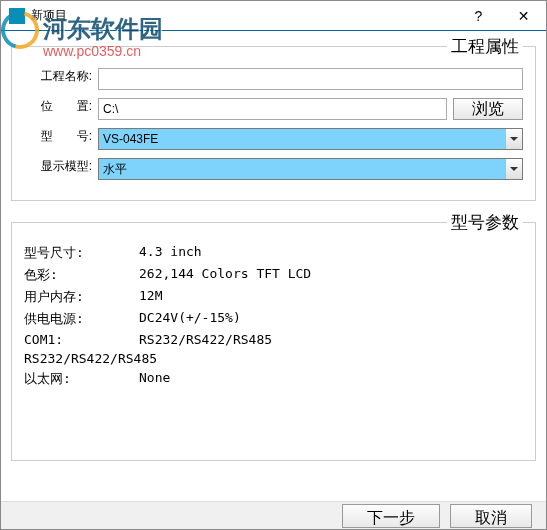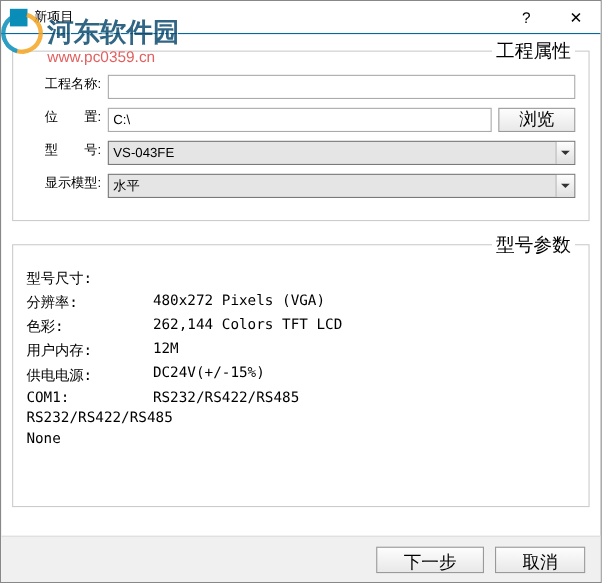--- a/index.html
+++ b/index.html
@@ -99,21 +99,21 @@
       flex: 1;
       position: relative;
       height: 22px;
     }
     .select-input {
       width: 100%;
       height: 22px;
       border: 1px solid #7a7a7a;
       padding: 2px 20px 2px 4px;
       font-size: 12px;
-      background: #e5e5e5;
+      background: #7dd3fc;
       line-height: 16px;
     }
     .select-arrow {
       position: absolute;
       right: 1px;
       top: 1px;
       width: 17px;
       height: 20px;
       background: linear-gradient(#fdfdfd, #e0e0e0);
       border-left: 1px solid #bbb;
@@ -147,21 +147,21 @@
       padding-right: 2px;
     }
     .spec-value {
       flex: 1;
     }
     .footer {
       position: absolute;
       bottom: 0;
       left: 0;
       right: 0;
-      height: 42px;
+      height: 28px;
       border-top: 1px solid #ddd;
       display: flex;
       align-items: center;
       justify-content: flex-end;
       padding-right: 14px;
       gap: 10px;
       background: #f0f0f0;
     }
     .footer .btn {
       padding: 3px 24px;
@@ -232,24 +232,21 @@
         <div class="select-arrow"></div>
       </div>
     </div>
   </fieldset>
 
   <fieldset style="height:250px;">
     <legend>型号参数</legend>
 
     <div class="spec-row">
       <div class="spec-label">型号尺寸:</div>
-    </div>
-    <div class="spec-row">
-      <div class="spec-label">分辨率:</div>
-      <div class="spec-value">480x272 Pixels (VGA)</div>
+      <div class="spec-value">4.3 inch</div>
     </div>
     <div class="spec-row">
       <div class="spec-label">色彩:</div>
       <div class="spec-value">262,144 Colors TFT LCD</div>
     </div>
     <div class="spec-row">
       <div class="spec-label">用户内存:</div>
       <div class="spec-value">12M</div>
     </div>
     <div class="spec-row">
@@ -257,20 +254,21 @@
       <div class="spec-value">DC24V(+/-15%)</div>
     </div>
     <div class="spec-row">
       <div class="spec-label">COM1:</div>
       <div class="spec-value">RS232/RS422/RS485</div>
     </div>
     <div class="spec-row">
       <div class="spec-value">RS232/RS422/RS485</div>
     </div>
     <div class="spec-row">
+      <div class="spec-label">以太网:</div>
       <div class="spec-value">None</div>
     </div>
   </fieldset>
 
 </div>
 
 <div class="footer">
   <button class="btn">下一步</button>
   <button class="btn">取消</button>
 </div>

